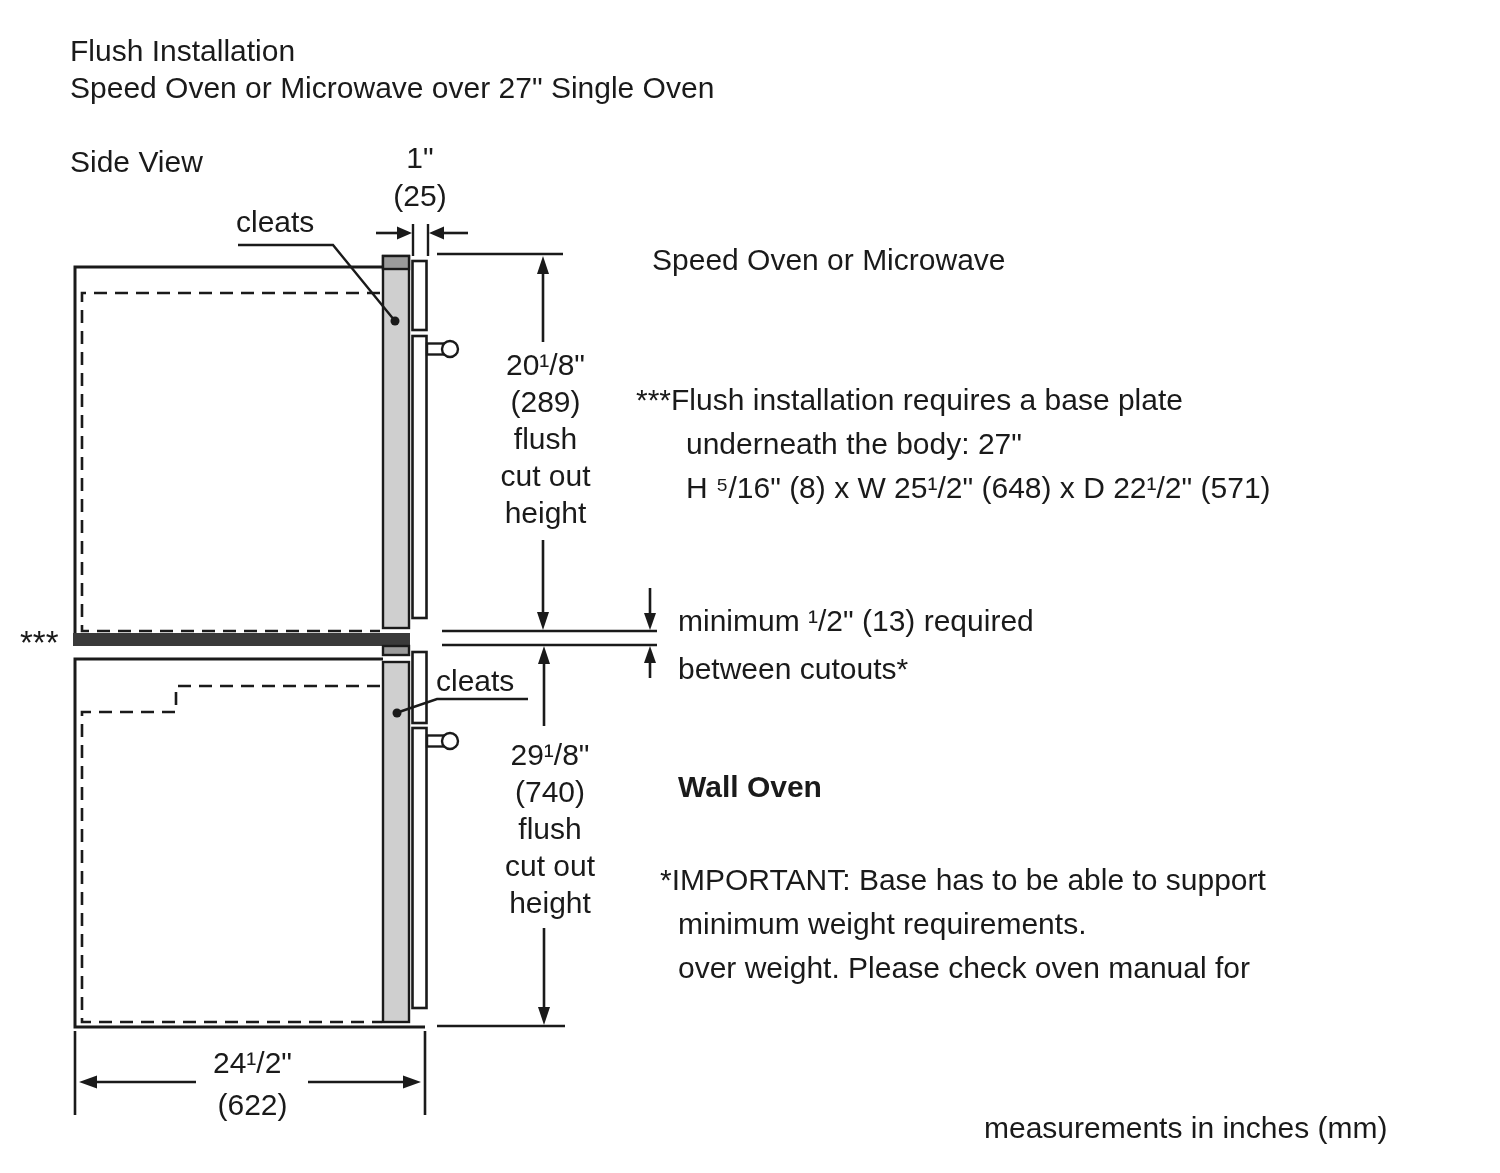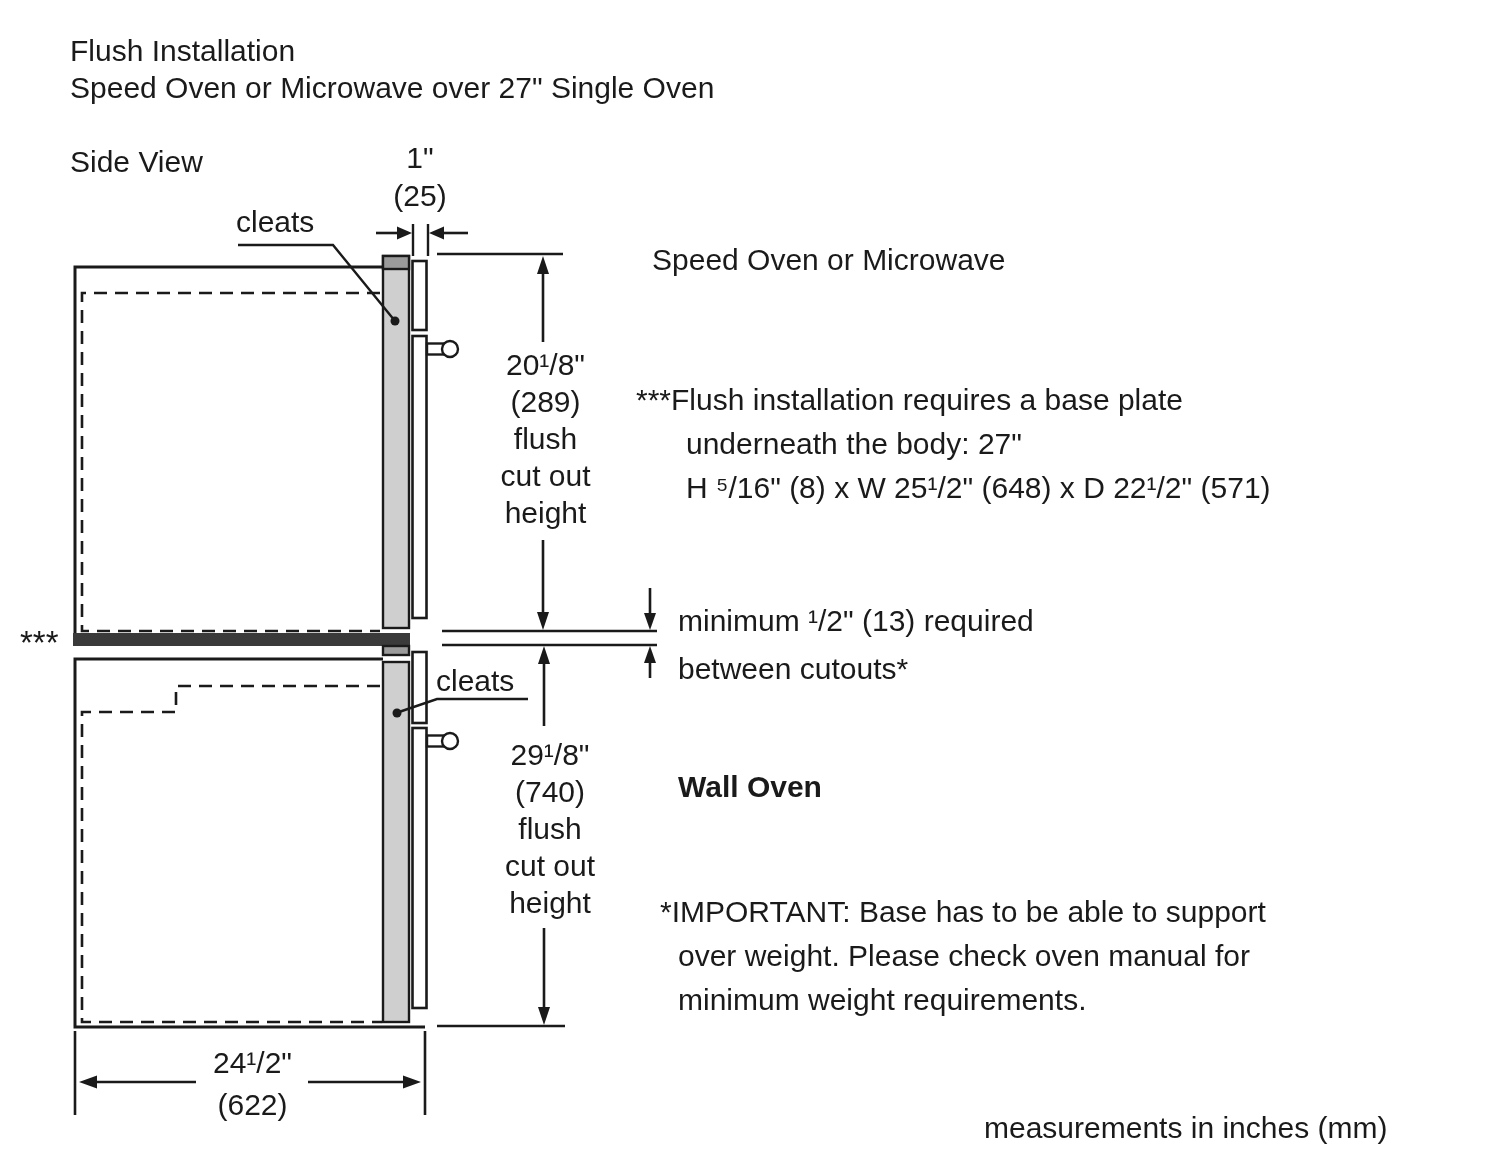--- a/index.html
+++ b/index.html
@@ -22,21 +22,21 @@
   .t-cleats-up{left:236px;top:204px;}
   .t-speed{left:652px;top:242px;}
   .t-dim20{left:468px;top:346px;width:155px;line-height:37px;}
   .t-noteflush{left:636px;top:358px;line-height:44px;margin-top:20px;}
   .t-noteflush .ind{margin-left:50px;}
   .t-mingap{left:678px;top:597px;line-height:48px;}
   .t-stars{left:20px;top:625px;font-size:33px;}
   .t-cleats-low{left:436px;top:663px;}
   .t-dim29{left:470px;top:736px;width:160px;line-height:37px;}
   .t-wall{left:678px;top:769px;font-weight:bold;}
-  .t-important{left:660px;top:890px;line-height:44px;}
+  .t-important{left:660px;top:858px;line-height:44px;}
   .t-important .ind{margin-left:18px;}
   .t-dim24{left:175px;top:1042px;width:155px;line-height:42px;}
   .t-footer{left:984px;top:1110px;}
 </style>
 </head>
 <body>
 
 <div id="canvas">
 
   <svg id="svg-layer" width="1500" height="1173" viewBox="0 0 1500 1173" fill="none" stroke="#1a1a1a" stroke-linecap="butt">
@@ -175,22 +175,22 @@
     <div>(740)</div>
     <div>flush</div>
     <div>cut out</div>
     <div>height</div>
   </div>
 
   <div class="txt t-wall">Wall Oven</div>
 
   <div class="txt t-important">
     <div>*IMPORTANT: Base has to be able to support</div>
+    <div class="ind">minimum weight requirements.</div>
     <div class="ind">over weight. Please check oven manual for</div>
-    <div class="ind">minimum weight requirements.</div>
   </div>
 
   <div class="txt t-dim24 center">
     <div>24¹/2"</div>
     <div>(622)</div>
   </div>
 
   <div class="txt t-footer">measurements in inches (mm)</div>
 </div>
 

